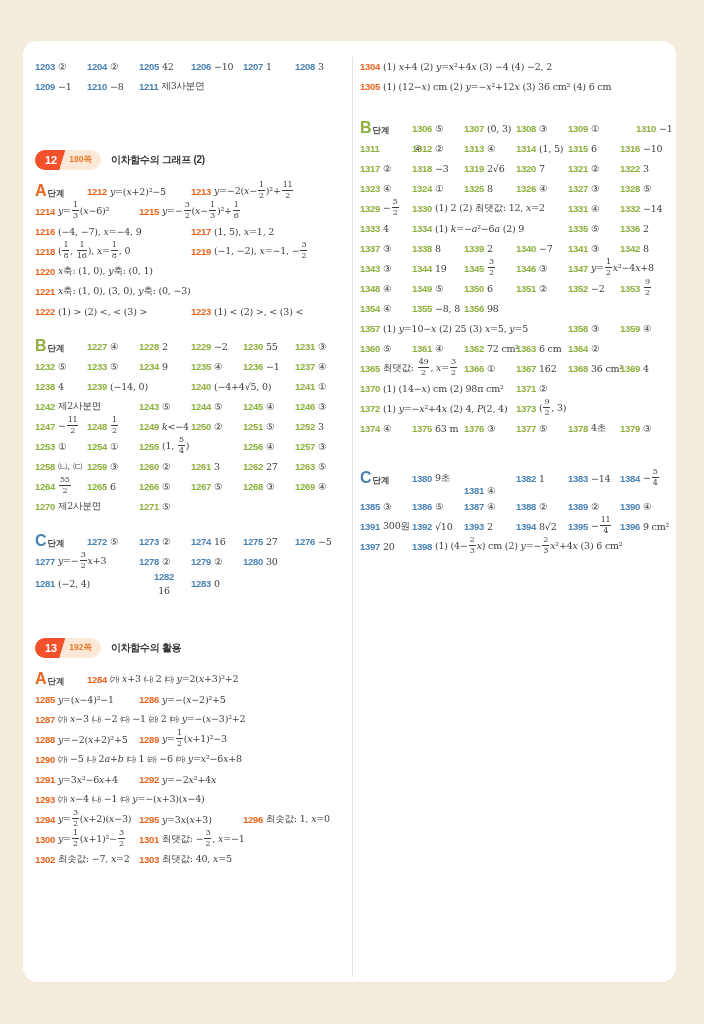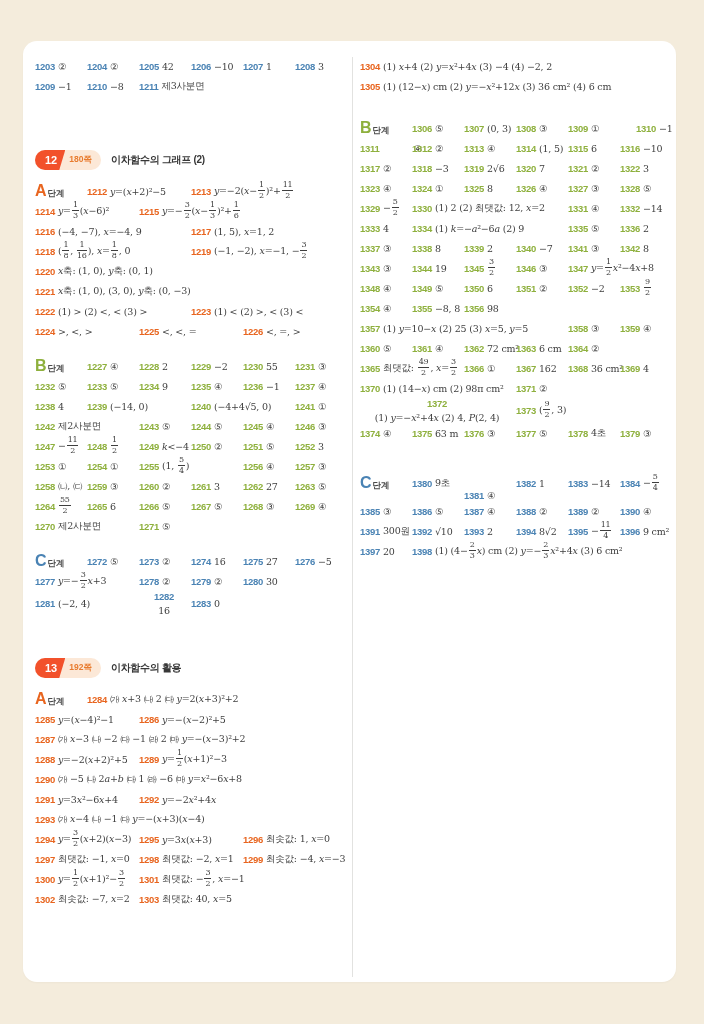--- a/index.html
+++ b/index.html
@@ -207,34 +207,20 @@
         <div class="row">
           <span class="cell" style="grid-column: span 3;">
             <b class="num">1222</b>
             <span class="ans">(1) &gt;  (2) &lt;, &lt;  (3) &gt;</span>
           </span>
           <span class="cell" style="grid-column: span 3;">
             <b class="num">1223</b>
             <span class="ans">(1) &lt;  (2) &gt;, &lt;  (3) &lt;</span>
           </span>
         </div>
-        <div class="row">
-          <span class="cell" style="grid-column: span 2;">
-            <b class="num">1224</b>
-            <span class="ans">&gt;, &lt;, &gt;</span>
-          </span>
-          <span class="cell" style="grid-column: span 2;">
-            <b class="num">1225</b>
-            <span class="ans">&lt;, &lt;, =</span>
-          </span>
-          <span class="cell" style="grid-column: span 2;">
-            <b class="num">1226</b>
-            <span class="ans">&lt;, =, &gt;</span>
-          </span>
-        </div>
       </div>
       <div class="rows-block c-green sp-md">
         <div class="row">
           <span class="cell stage-cell" style="grid-column: span 1;">
             <span class="stage-letter">B</span>
             <span class="stage-word">단계</span>
           </span>
           <span class="cell" style="grid-column: span 1;">
             <b class="num">1227</b>
             <span class="ans">④</span>
@@ -589,34 +575,20 @@
             <b class="num">1295</b>
             <span class="ans"><i>y</i>=3<i>x</i>(<i>x</i>+3)</span>
           </span>
           <span class="cell" style="grid-column: span 2;">
             <b class="num">1296</b>
             <span class="ans">최솟값: 1, <i>x</i>=0</span>
           </span>
         </div>
         <div class="row">
           <span class="cell" style="grid-column: span 2;">
-            <b class="num">1297</b>
-            <span class="ans">최댓값: −1, <i>x</i>=0</span>
-          </span>
-          <span class="cell" style="grid-column: span 2;">
-            <b class="num">1298</b>
-            <span class="ans">최댓값: −2, <i>x</i>=1</span>
-          </span>
-          <span class="cell" style="grid-column: span 2;">
-            <b class="num">1299</b>
-            <span class="ans">최솟값: −4, <i>x</i>=−3</span>
-          </span>
-        </div>
-        <div class="row">
-          <span class="cell" style="grid-column: span 2;">
             <b class="num">1300</b>
             <span class="ans"><i>y</i>=<span class="fr">
                 <span class="fn">1</span>
                 <span class="fd">2</span>
               </span>(<i>x</i>+1)²−<span class="fr">
                 <span class="fn">3</span>
                 <span class="fd">2</span>
               </span></span>
           </span>
           <span class="cell" style="grid-column: span 4;">
@@ -963,21 +935,21 @@
           <span class="cell" style="grid-column: span 3;">
             <b class="num">1370</b>
             <span class="ans">(1) (14−<i>x</i>) cm  (2) 98π cm²</span>
           </span>
           <span class="cell" style="grid-column: span 3;">
             <b class="num">1371</b>
             <span class="ans">②</span>
           </span>
         </div>
         <div class="row">
-          <span class="cell" style="grid-column: span 3; flex-direction: column;">
+          <span class="cell" style="grid-column: span 3;">
             <b class="num">1372</b>
             <span class="ans">(1) <i>y</i>=−<i>x</i>²+4<i>x</i>  (2) 4, <i>P</i>(2, 4)</span>
           </span>
           <span class="cell" style="grid-column: span 3;">
             <b class="num">1373</b>
             <span class="ans">(<span class="fr">
                 <span class="fn">9</span>
                 <span class="fd">2</span>
               </span>, 3)</span>
           </span>

